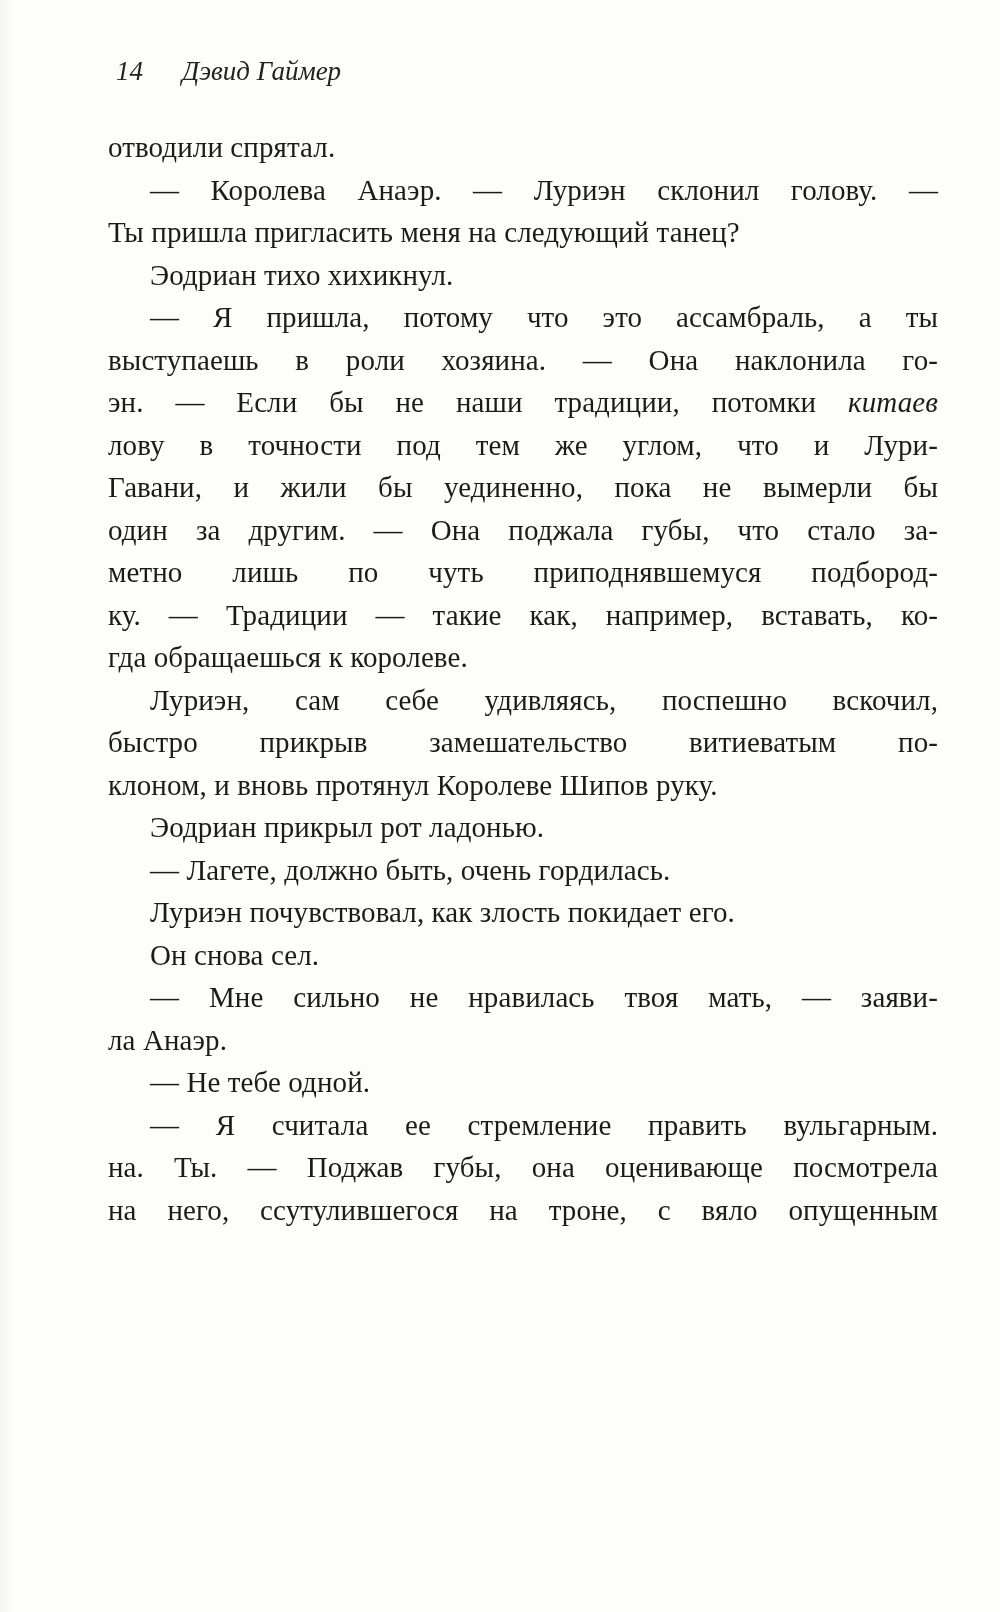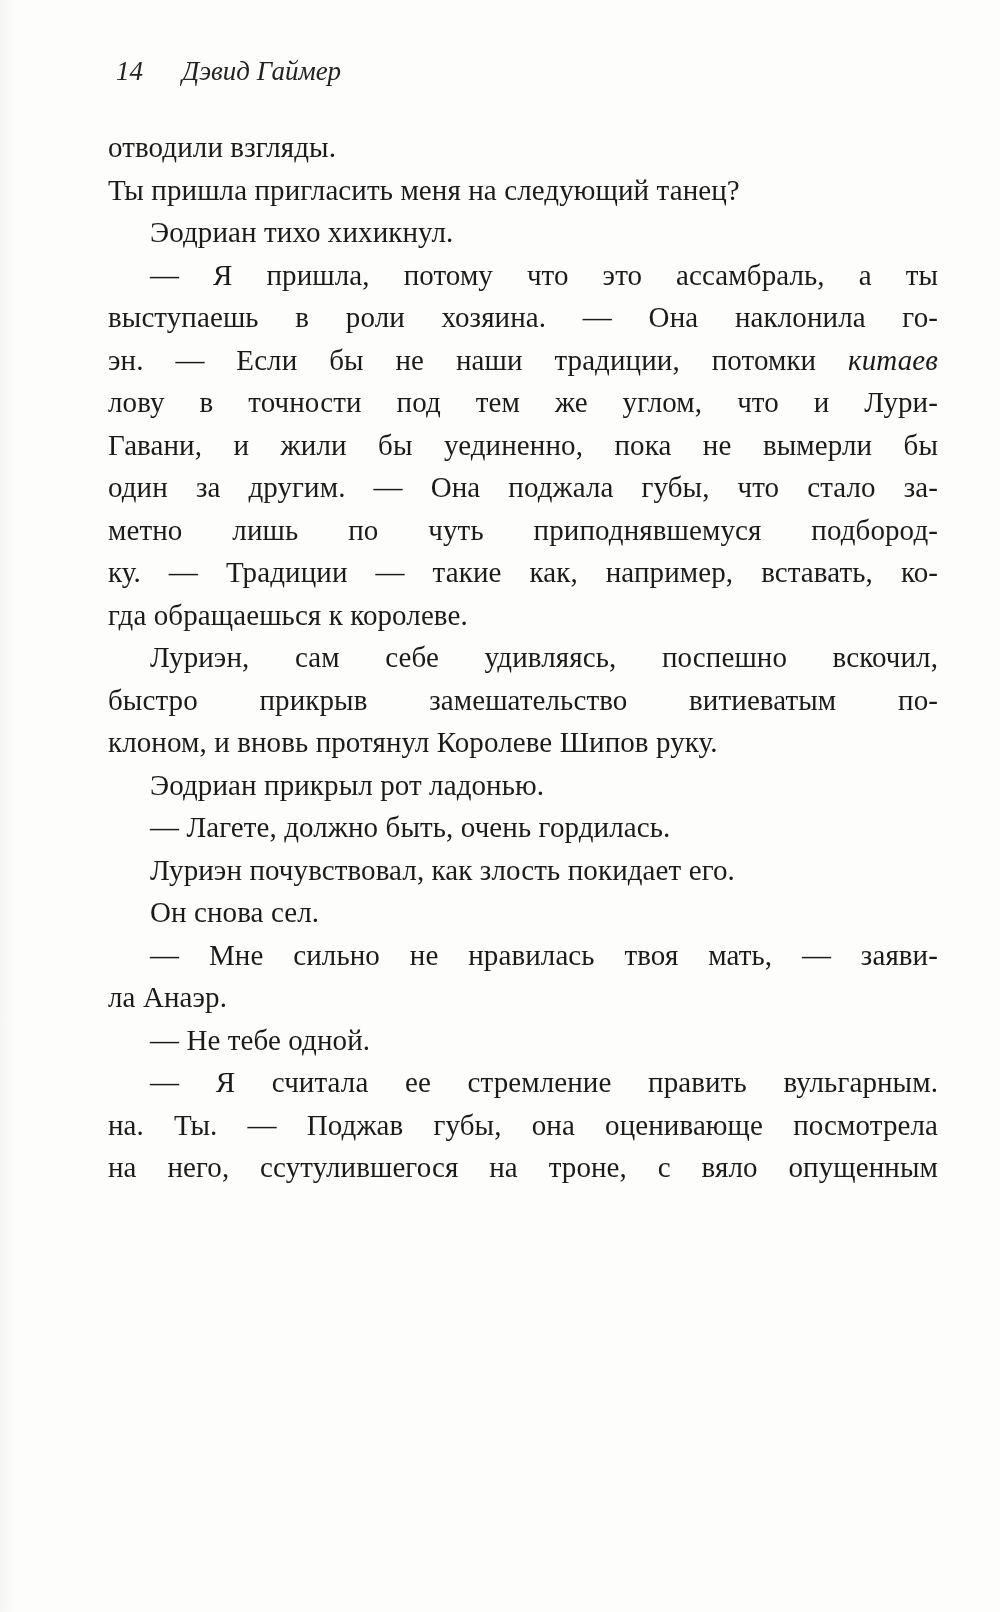--- a/index.html
+++ b/index.html
@@ -61,23 +61,24 @@
 <body>
 
 <div class="page">
   <header class="page-header">
     <span class="pagenum">14</span>
     <span class="running">Дэвид Гаймер</span>
   </header>
 
   <main class="body-text">
       <div class="para">
-        <div class="line"><span>отводили взгляды.</span></div>
+        <div class="line"><span>отводили спрятал.</span></div>
       </div>
       <div class="para">
+        <div class="line just first"><span>— Королева Анаэр. — Луриэн склонил голову. —</span></div>
         <div class="line"><span>Ты пришла пригласить меня на следующий танец?</span></div>
       </div>
       <div class="para">
         <div class="line first"><span>Эодриан тихо хихикнул.</span></div>
       </div>
       <div class="para">
         <div class="line just first"><span>— Я пришла, потому что это ассамбраль, а ты</span></div>
         <div class="line just"><span>выступаешь в роли хозяина. — Она наклонила го-</span></div>
         <div class="line just"><span>эн. — Если бы не наши традиции, потомки </span><span class="it">китаев</span></div>
         <div class="line just"><span>лову в точности под тем же углом, что и Лури-</span></div>

